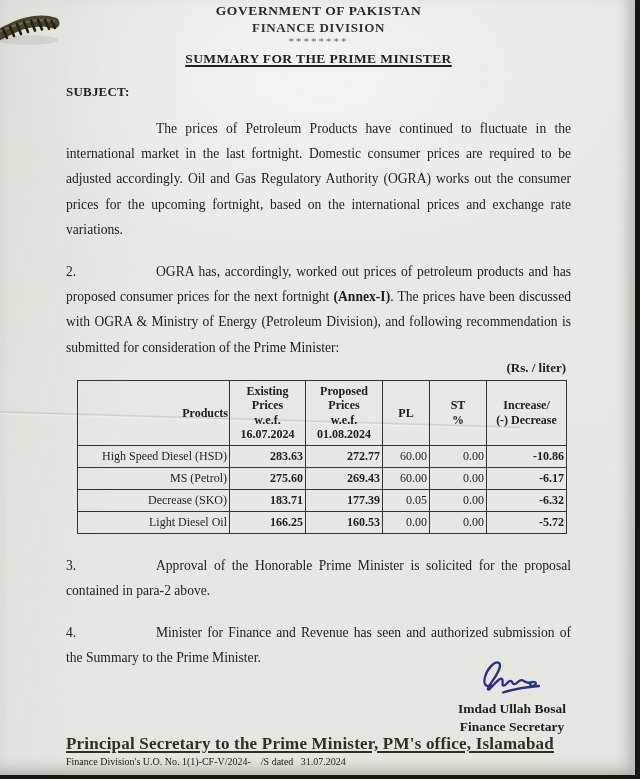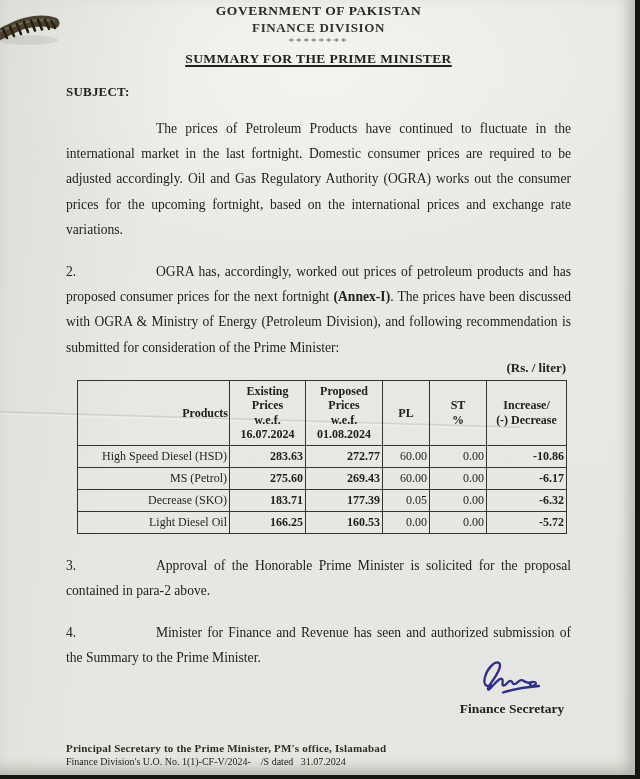--- a/index.html
+++ b/index.html
@@ -95,22 +95,22 @@
   
   .sig-block{
     position:absolute;top:657px;right:48px;text-align:center;width:150px;
   }
   .sig-scribble{display:block;margin:0 auto;}
   .sig-name{font-weight:bold;font-size:13.5px;margin-top:2px;color:#22211b;}
   .sig-title{font-weight:bold;font-size:13.5px;margin-top:2px;color:#22211b;}
   
   .footer{position:absolute;left:66px;bottom:8px;}
   .footer-line1{
-    font-weight:bold;font-size:11px;letter-spacing:0.2px;color:#302f26;
-    text-decoration-thickness:1.5px;text-underline-offset:2px;
+    font-weight:bold;font-size:17px;letter-spacing:0.2px;color:#302f26;
+    text-decoration:underline;text-decoration-thickness:1.5px;text-underline-offset:2px;
   }
   .footer-line2{font-size:10px;margin-top:2px;white-space:pre;color:#23221c;}
   
   .string-art{position:absolute;top:6px;left:-2px;}
   .crease{
     position:absolute;top:404px;left:0;width:520px;height:16px;
     background:linear-gradient(to bottom, rgba(0,0,0,0) 40%, rgba(105,103,90,0.20) 50%, rgba(255,255,255,0.30) 58%, rgba(0,0,0,0) 72%);
     transform:rotate(1.7deg);transform-origin:left center;
     pointer-events:none;
   }
@@ -222,20 +222,21 @@
 
     <p class="par p4"><span class="num">4.</span><span>Minister for Finance and Revenue has seen and authorized submission of the Summary to the Prime Minister.</span></p>
 
     <div class="sig-block">
       <svg class="sig-scribble" width="78" height="42" viewBox="0 0 78 42">
         <g fill="none" stroke="#2d2f8e" stroke-width="2.3" stroke-linecap="round">
           <path d="M18 28 C13 31 10 27 12 20 C14 12 22 3 26 6 C29 8.5 24 18 18 26 C15 30 14 33.5 16 32.5 C20 29.5 26 20 29 22 C31 23.6 28 28.6 30.5 28.6 C33.5 28.6 35 23 38 24 C40 24.8 39 27.8 42 27 C45 26.2 46 22.4 49 23.2 C52 24 53.5 27 57.5 25.4 C61 24 64.5 25.6 62 27.8 C59.5 29.8 55.5 28.4 57.5 26.2"></path>
           <path d="M30 35.5 C42 31.5 55 30 66 29"></path>
         </g>
       </svg>
+      <div class="sig-name">Imdad Ullah Bosal</div>
       <div class="sig-title">Finance Secretary</div>
     </div>
 
     <div class="footer">
       <div class="footer-line1">Principal Secretary to the Prime Minister, PM's office, Islamabad</div>
       <div class="footer-line2">Finance Division's U.O. No. 1(1)-CF-V/2024-    /S dated   31.07.2024</div>
     </div>
 
   </div>
 </div>

